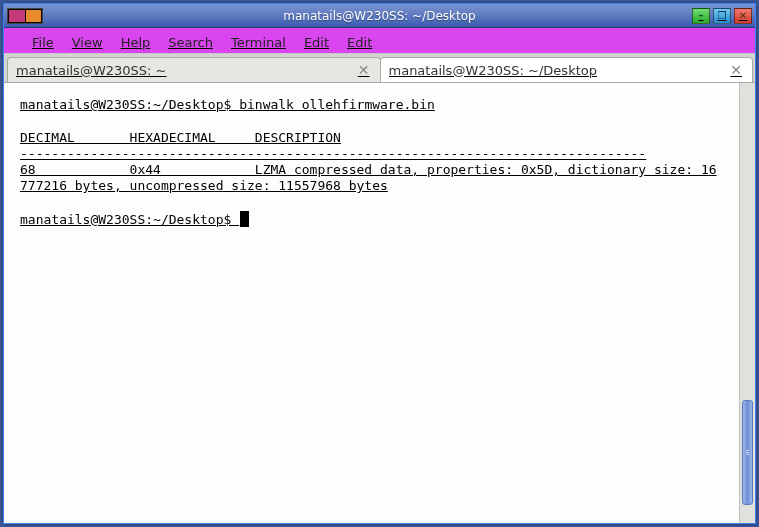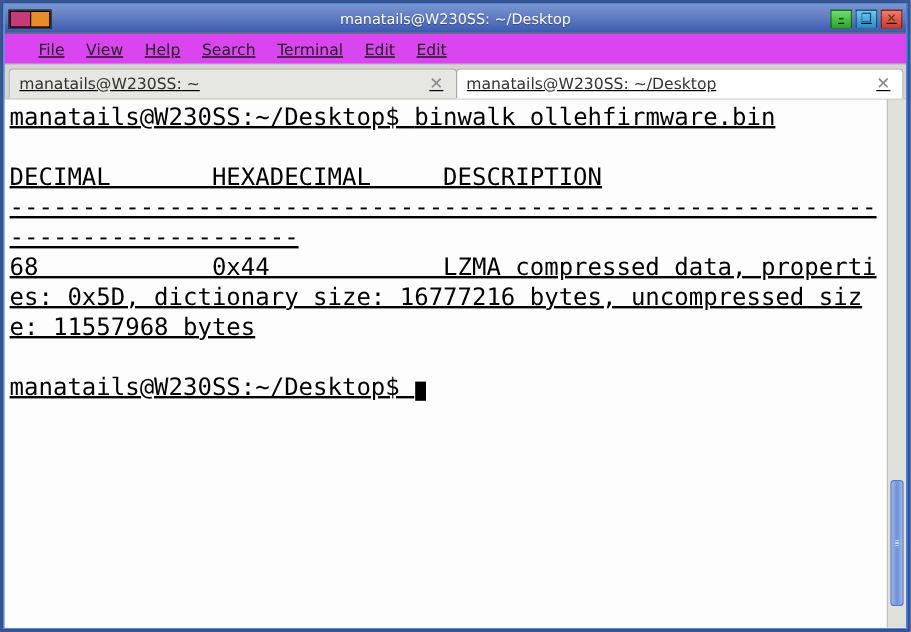--- a/index.html
+++ b/index.html
@@ -124,26 +124,27 @@
       display: flex;
       background: #fff;
       border-top: 1px solid #a8a8a4;
       min-height: 0;
     }
     .terminal {
       flex: 1;
       background: #fdfdfd;
       color: #000;
       font-family: "DejaVu Sans Mono", "Liberation Mono", monospace;
-      font-size: 20px;
+      font-size: 13px;
       line-height: 1.25;
-      padding: 2px 4px;
+      padding: 2px 16px;
       white-space: pre-wrap;
       word-break: break-all;
       overflow: hidden;
+      margin-top: 12px;
     }
     .cursor-block {
       display: inline-block;
       width: 9px; height: 16px;
       background: #000;
       vertical-align: text-bottom;
       margin-left: 1px;
     }
     .scrollbar {
       width: 16px;

